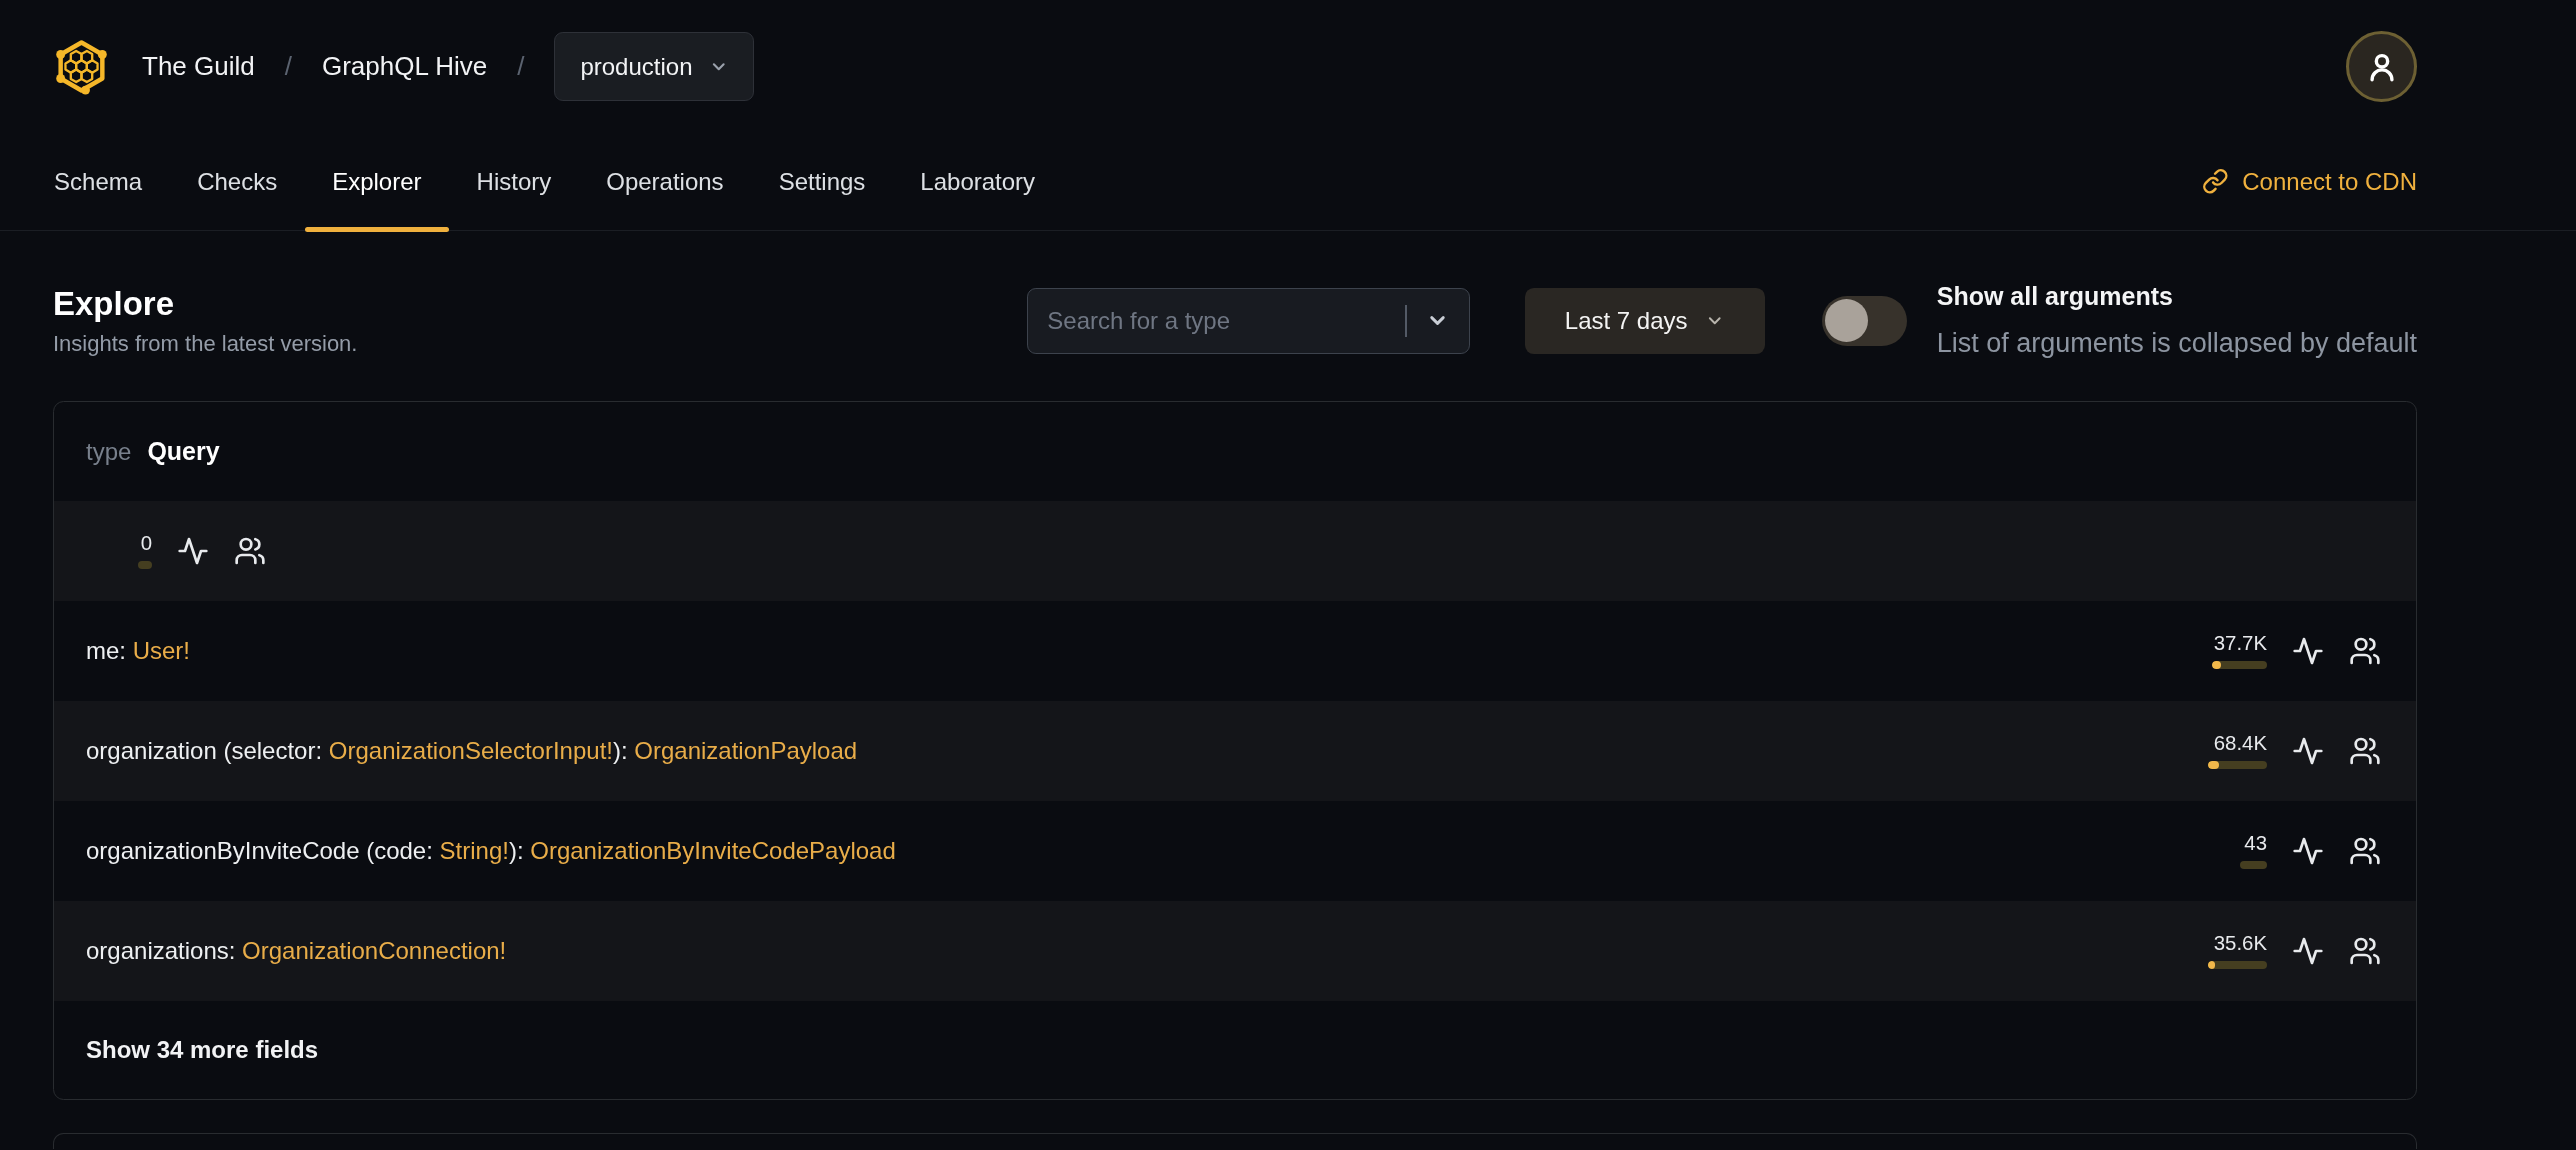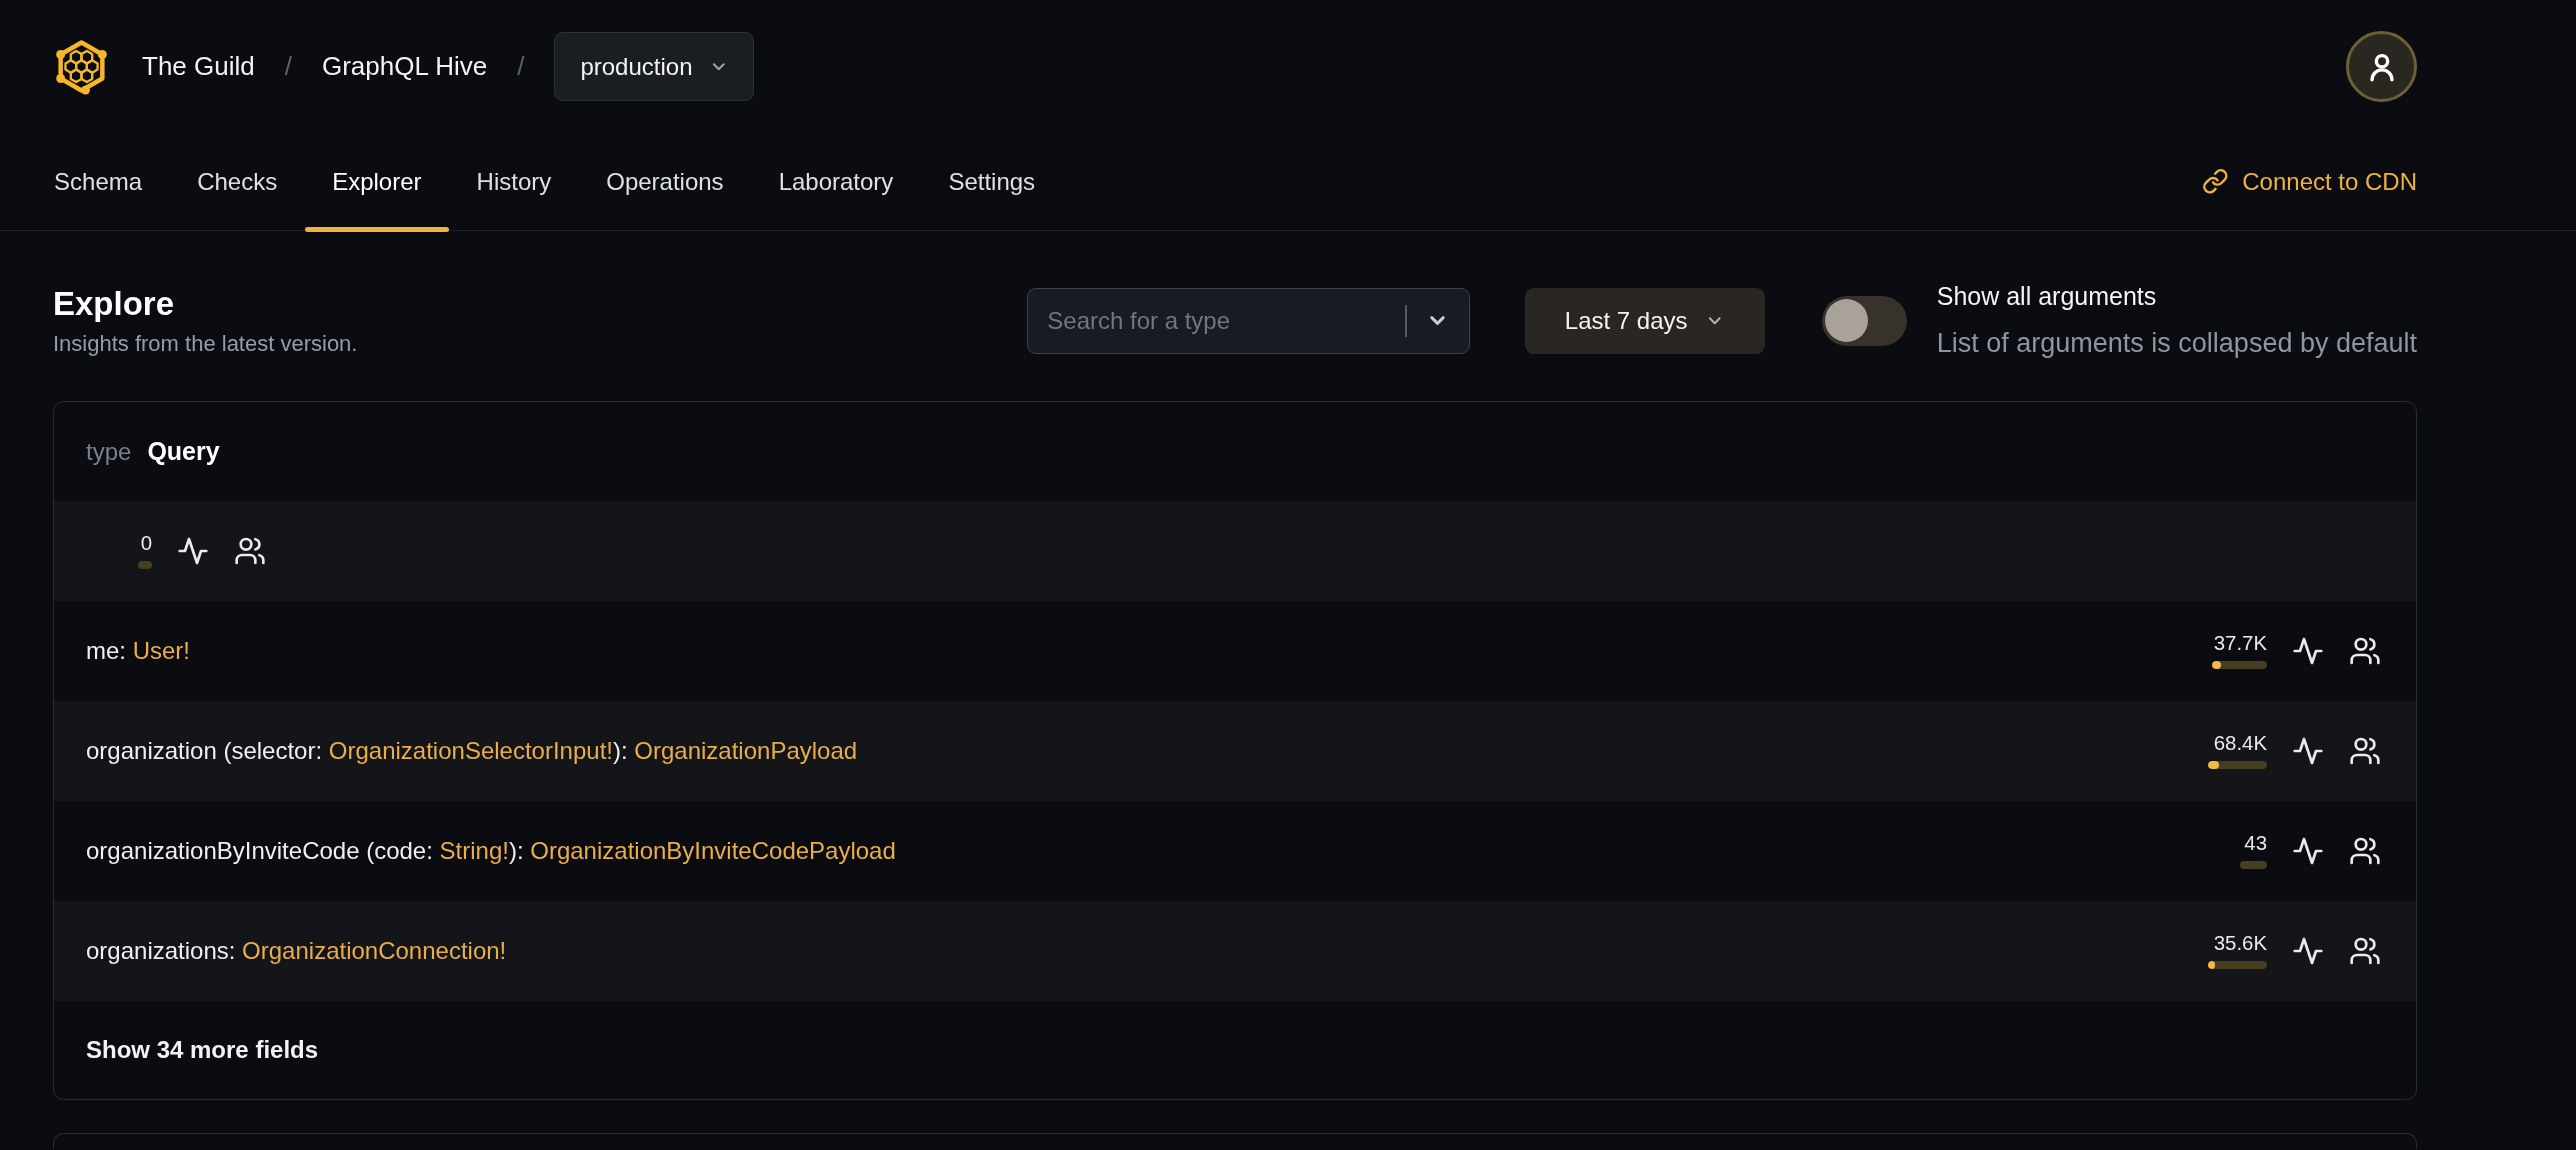--- a/index.html
+++ b/index.html
@@ -71,21 +71,21 @@
     background:#2a2723;display:flex;align-items:center;gap:17.7px;
     font-size:24px;color:#f4f4f3;font-family:Liberation Sans, sans-serif;cursor:pointer;white-space:nowrap;
   }
   .period-btn .chev{stroke:#b9b5ad;stroke-width:2.4;}
   .toggle{
     margin-left:57px;width:85px;height:50px;border-radius:25px;background:#37322b;
     position:relative;flex:none;cursor:pointer;border:none;
   }
   .toggle-thumb{position:absolute;left:3.5px;top:3.5px;width:43px;height:43px;border-radius:50%;background:#a9a29a;}
   .toggle-labels{margin-left:30px;}
-  .toggle-title{font-size:25px;font-weight:400;color:#f4f5f6;}
+  .toggle-title{font-size:25px;font-weight:700;color:#f4f5f6;}
   .toggle-hint{margin-top:17px;font-size:27px;color:#8d95a1;}
   
   .type-card{margin-top:42px;border:1.8px solid var(--card_border);border-radius:10.6px;overflow:hidden;}
   .type-head{height:99px;display:flex;align-items:center;gap:16px;padding:0 32px;}
   .type-kind{font-size:24px;color:#78808c;}
   .type-name{font-size:25px;font-weight:700;color:#ffffff;}
   .field-row{height:100px;display:flex;align-items:center;padding:0 35px 0 32px;font-size:24px;}
   .field-row.shaded{background:var(--row_shaded);}
   .field-sig{flex:1;white-space:nowrap;color:var(--text_primary);}
   .seg-type{color:var(--type_color);}
@@ -155,24 +155,24 @@
       <div class="tab active">
         <span>Explorer</span>
       </div>
       <div class="tab">
         <span>History</span>
       </div>
       <div class="tab">
         <span>Operations</span>
       </div>
       <div class="tab">
+        <span>Settings</span>
+      </div>
+      <div class="tab">
         <span>Laboratory</span>
-      </div>
-      <div class="tab">
-        <span>Settings</span>
       </div>
       <a class="cdn-link">
       <svg width="26.6" height="26.6" viewBox="0 0 24 24">
         <path d="M10 13a5 5 0 0 0 7.54.54l3-3a5 5 0 0 0-7.07-7.07l-1.72 1.71"></path>
         <path d="M14 11a5 5 0 0 0-7.54-.54l-3 3a5 5 0 0 0 7.07 7.07l1.71-1.71"></path>
       </svg>
       <span>Connect to CDN</span>
     </a>
   </nav>
 </header>

